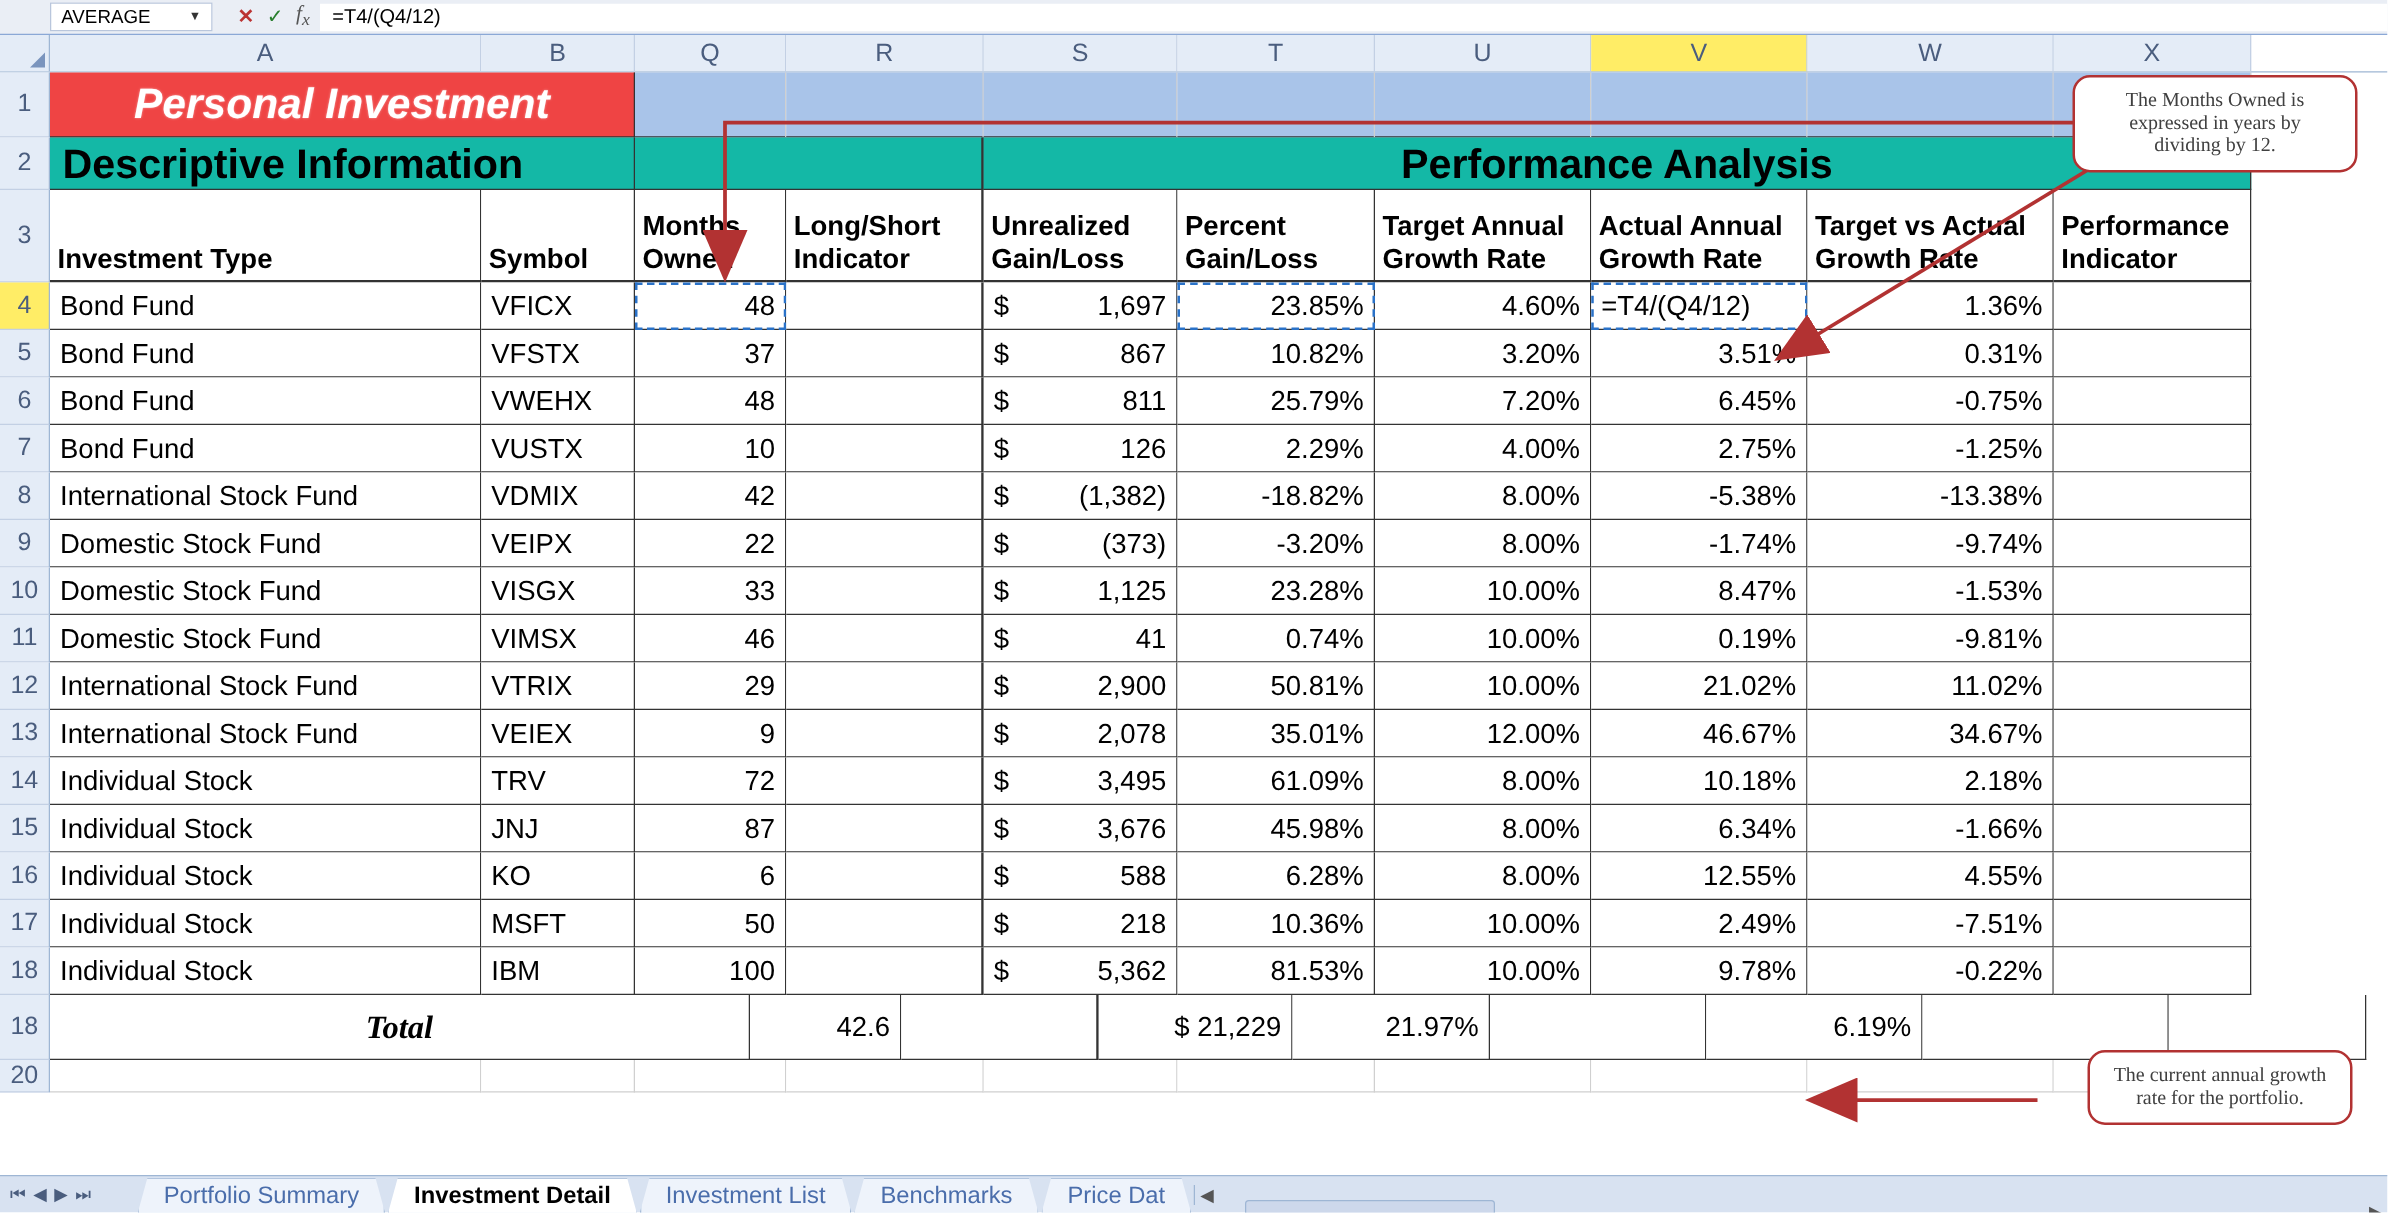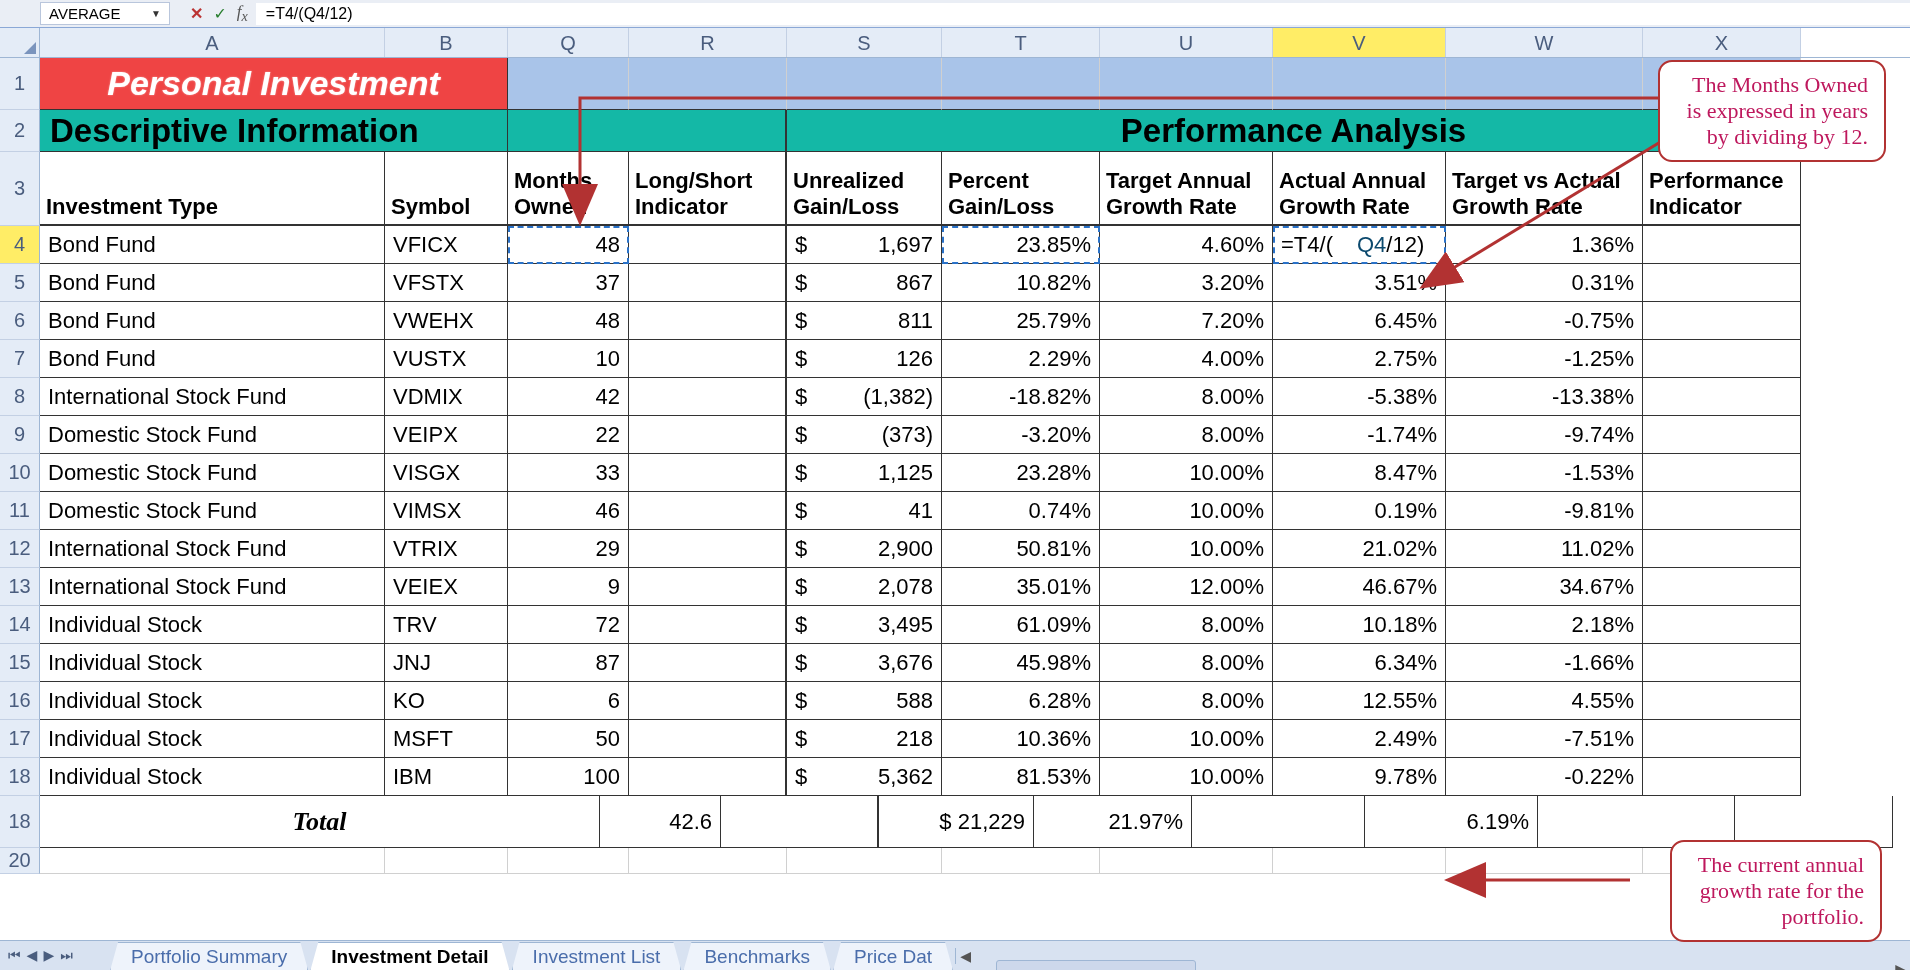--- a/index.html
+++ b/index.html
@@ -53,27 +53,27 @@
 .hcell { font-size: 22px; font-weight: bold; border-right: 1px solid #333; border-bottom: 2px solid #333; padding: 4px 6px; display: flex; align-items: flex-end; background:#fff;}
 
 
 .wA { width: 345px; } .wB { width: 123px; } .wQ { width: 121px; } .wR { width: 158px; }
 .wS { width: 155px; } .wT { width: 158px; } .wU { width: 173px; } .wV { width: 173px; }
 .wW { width: 197px; } .wX { width: 158px; }
 
 
 .editing { outline: 2px dashed #2a72c8; outline-offset: -2px; }
 .formula-text { font-size: 22px; }
-.formula-text .q { color: #0c4a6e; margin-left: 24px; }
+.formula-text .q { color: #000000; }
 
 
 .total-row .cell.lab { font-family: 'Times New Roman', serif; font-style: italic; font-weight: bold; font-size: 26px; }
 
 
-.callout { position: absolute; background: #fff; border: 2px solid #b23232; border-radius: 14px; padding: 10px 16px; font-family: 'Times New Roman', serif; font-size: 22px; text-align: right; color: #be185d; z-index: 20; }
+.callout { position: absolute; background: #fff; border: 2px solid #b23232; border-radius: 14px; padding: 10px 16px; font-family: 'Times New Roman', serif; font-size: 16px; text-align: center; color: #404040; z-index: 20; }
 .callout.c1 { top: 60px; right: 24px; width: 228px; }
 .callout.c2 { top: 840px; right: 28px; width: 212px; }
 
 
 .overlay-svg { position: absolute; top: 0; left: 0; pointer-events: none; z-index: 15; }
 
 
 .tabbar { position: absolute; bottom: 0; left: 0; right: 0; height: 30px; background: #d8e2f1; border-top: 1px solid #9eb6d4; display: flex; align-items: center; font-size: 19px; }
 .nav-btns { width: 110px; display:flex; gap:6px; padding-left:8px; color:#4a5d7e; font-size:14px;}
 .tab { padding: 3px 20px; background: #eef3fb; border: 1px solid #9eb6d4; border-bottom: none; border-top-left-radius: 3px; border-top-right-radius: 3px; margin-right: 2px; color: #4a6dab; position: relative; top: 1px; clip-path: polygon(8px 0, calc(100% - 8px) 0, 100% 100%, 0 100%); }

